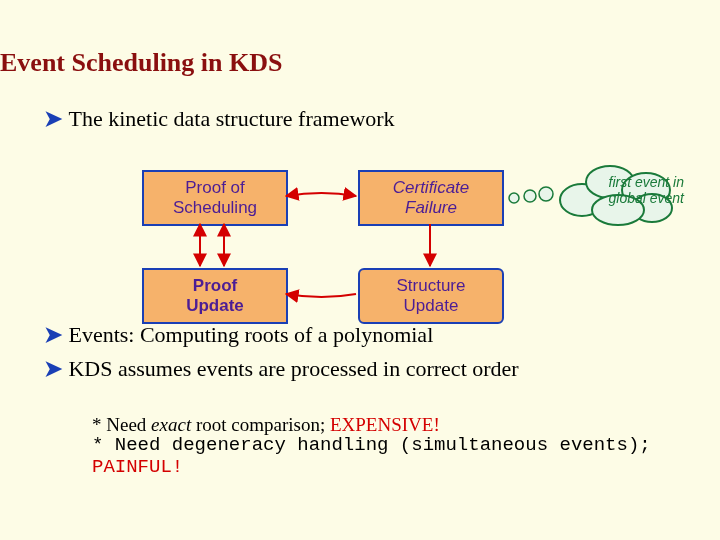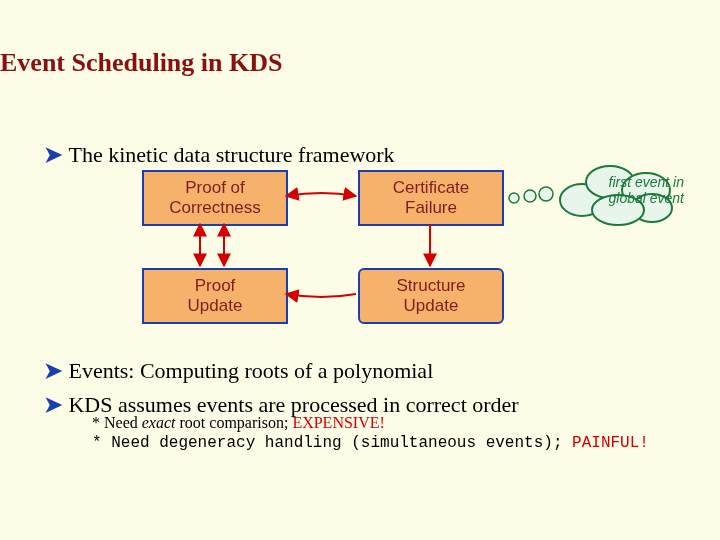--- a/index.html
+++ b/index.html
@@ -18,43 +18,42 @@
     left: 0;
     width: 720px;
     font-size: 26px;
     font-weight: bold;
     color: #8a0f0f;
   }
   .bullet {
     position: absolute;
     font-size: 22px;
     color: #000;
-    margin-top: 36px;
   }
   .bullet .arrowmark {
     color: #1a3fb5;
     font-weight: bold;
     margin-right: 6px;
   }
   .sub {
     position: absolute;
-    font-size: 16px;
+    font-size: 19px;
     color: #000;
   }
   .red { color: #d40000; }
   .italic { font-style: italic; }
   .box {
     position: absolute;
     border: 2px solid #1a3fb5;
     background: #f6b26b;
     text-align: center;
     font-family: Verdana, Geneva, sans-serif;
     font-size: 17px;
     line-height: 1.2;
-    color: #7f1d1d;
+    color: #4c1d95;
     display: flex;
     align-items: center;
     justify-content: center;
   }
   .cloud {
     position: absolute;
     width: 132px;
     height: 66px;
     left: 552px;
     top: 160px;
@@ -85,32 +84,32 @@
 
 <div class="title">Event Scheduling in KDS</div>
 
 <div class="bullet" style="left:44px; top:106px;">
   <span class="arrowmark">➤</span><span>The kinetic data structure framework</span>
 </div>
 
 <div class="box" style="left:142px; top:170px; width:142px; height:52px;">
   <div>
     <span>Proof of</span><br>
-    <span>Correctness</span>
+    <span>Scheduling</span>
   </div>
 </div>
 
-<div class="box" style="left:358px; top:170px; width:142px; height:52px;">
+<div class="box" style="left:358px; top:170px; width:142px; height:52px;font-style:italic;">
   <div>
     <span>Certificate</span><br>
     <span>Failure</span>
   </div>
 </div>
 
-<div class="box" style="left:142px; top:268px; width:142px; height:52px;">
+<div class="box" style="left:142px; top:268px; width:142px; height:52px;font-weight:bold;">
   <div>
     <span>Proof</span><br>
     <span>Update</span>
   </div>
 </div>
 
 <div class="box" style="left:358px; top:268px; width:142px; height:52px;border-radius:6px;">
   <div>
     <span>Structure</span><br>
     <span>Update</span>

